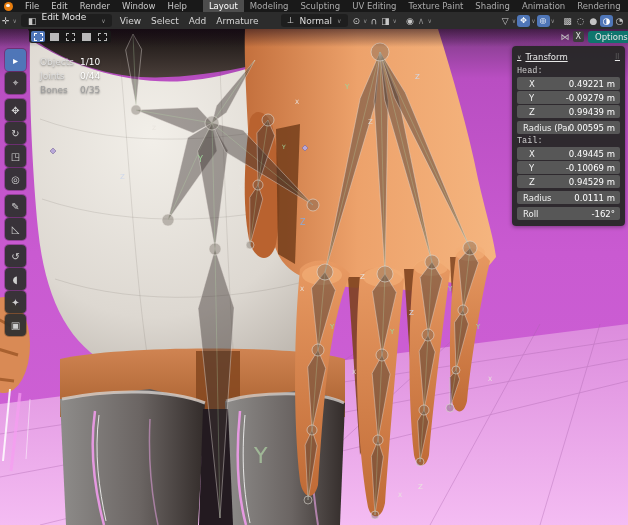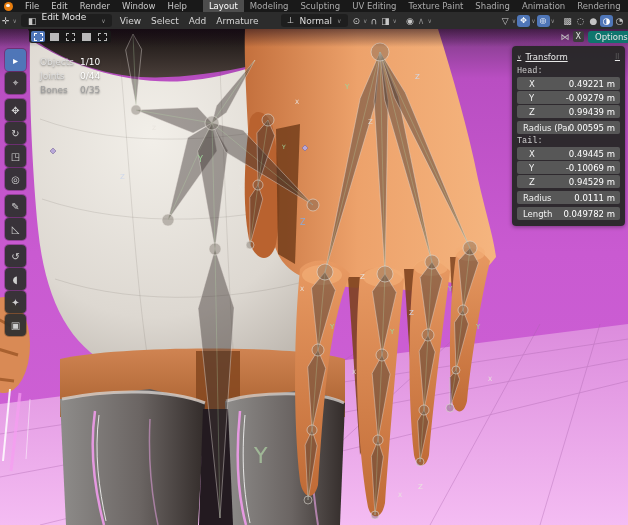--- a/index.html
+++ b/index.html
@@ -460,17 +460,17 @@
     </div>
     <div class="field">
       <span class="fl">Z</span>
       <span class="fv">0.94529 m</span>
     </div>
     <div class="field sep" style="padding-left:6px">
       <span class="fl">Radius</span>
       <span class="fv">0.0111 m</span>
     </div>
     <div class="field sep" style="padding-left:6px">
-      <span class="fl">Length</span>
-      <span class="fv">0.049782 m</span>
+      <span class="fl">Roll</span>
+      <span class="fv">-162°</span>
     </div>
   </div>
 </div>
 
 </body></html>

